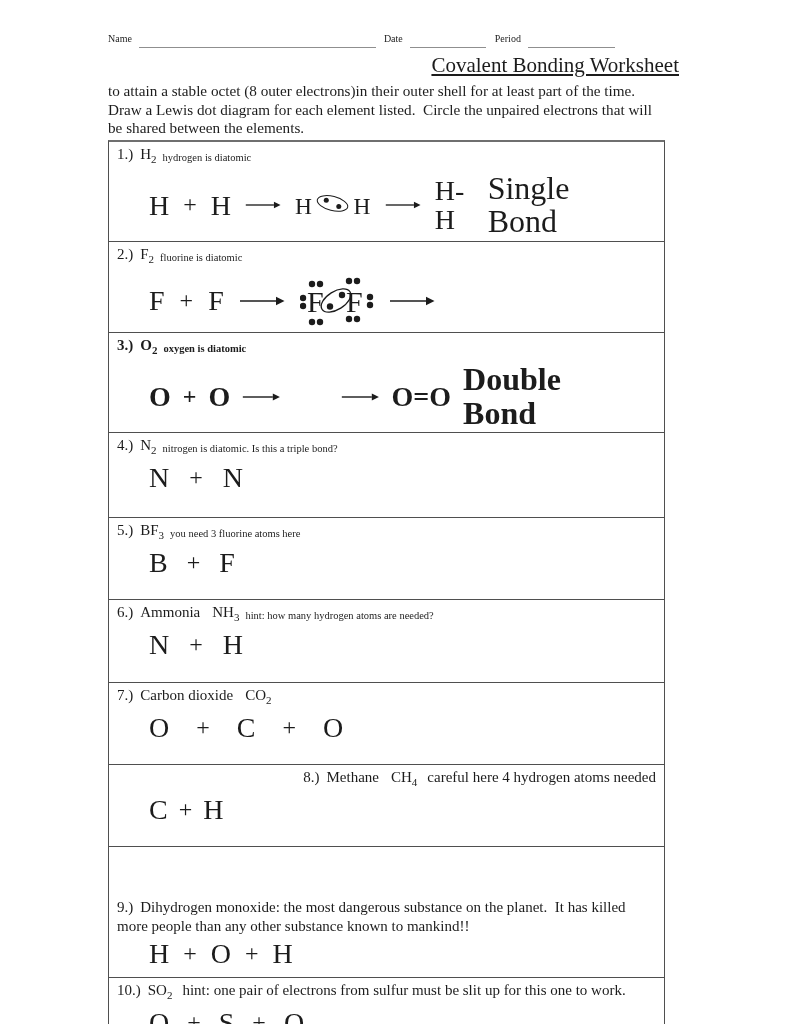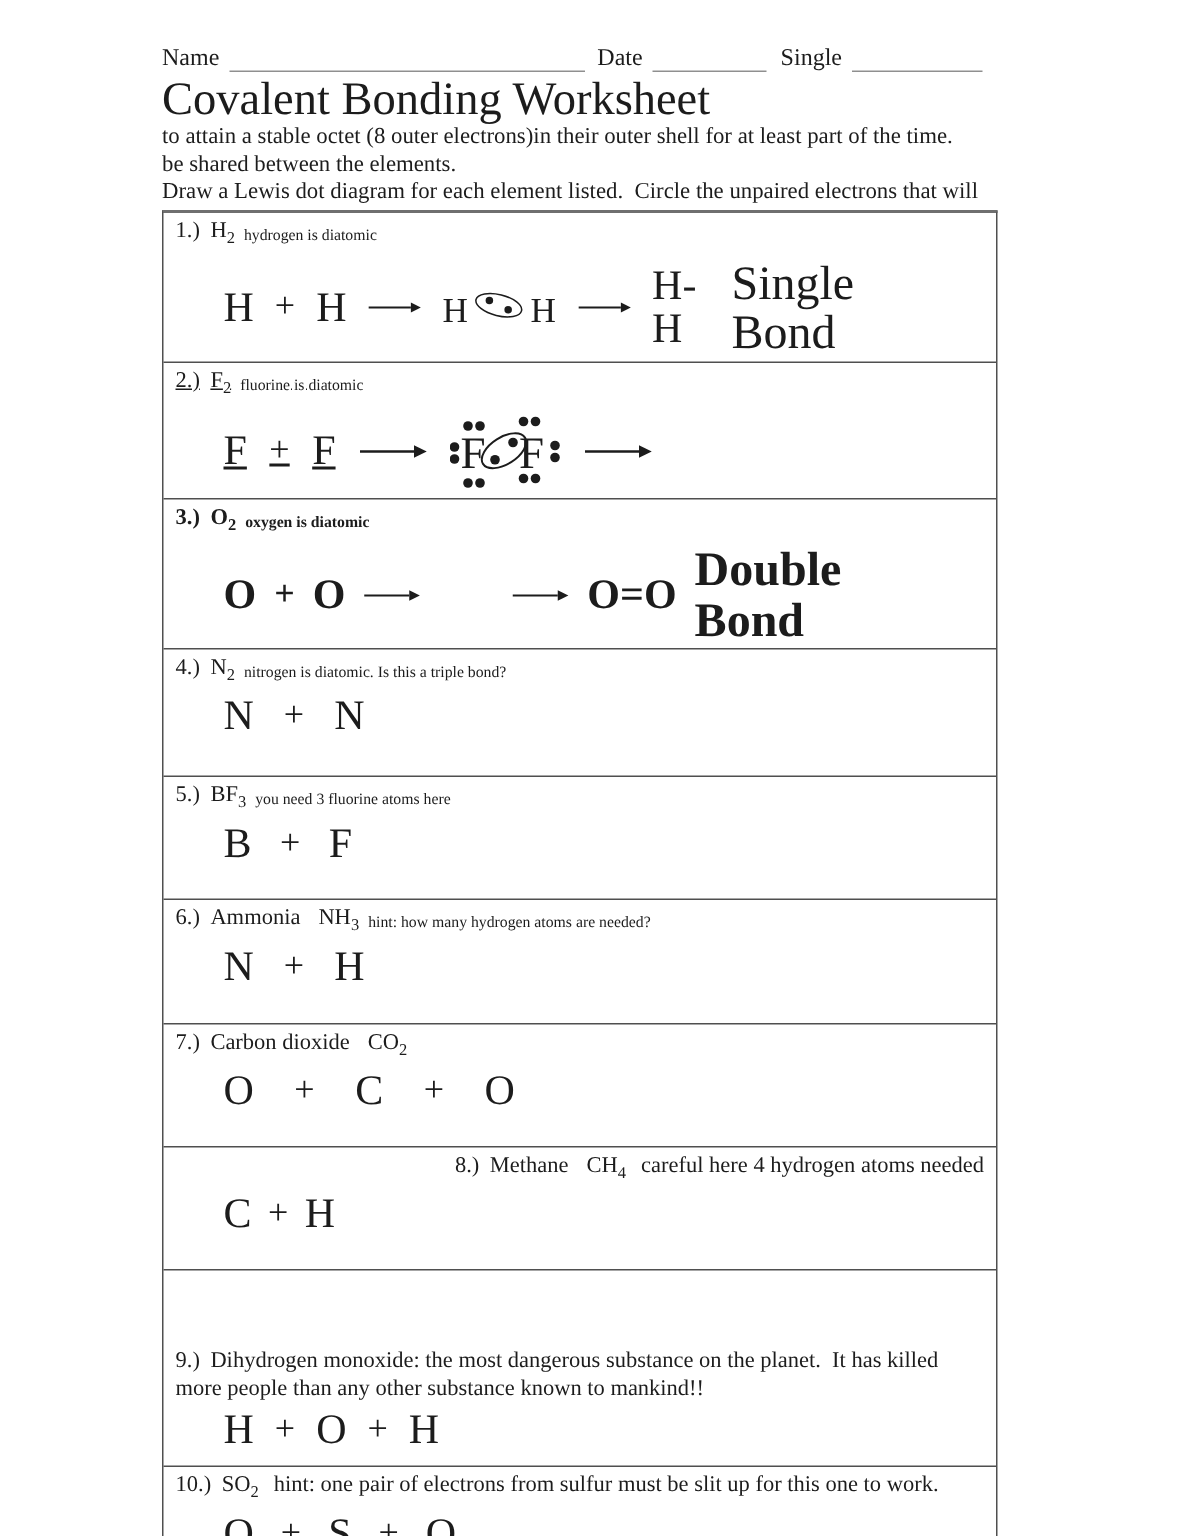--- a/index.html
+++ b/index.html
@@ -4,43 +4,43 @@
 <style>
   html,body{margin:0;padding:0;}
   body{
     width:791px;height:1024px;overflow:hidden;
     background:#ffffff;color:#1c1c1c;
     font-family:"Liberation Serif","DejaVu Serif",serif;
   }
   .page{padding:30px 112px 0 108px;}
 
   
-  .topline{display:flex;align-items:flex-end;font-size:16px;line-height:18px;}
+  .topline{display:flex;align-items:flex-end;font-size:10px;line-height:18px;}
   .topline .lbl{white-space:pre;}
   .blank{border-bottom:1.3px solid #8f8f8f;height:15px;display:inline-block;}
   .blank.name{width:237px;margin:0 8px 0 7px;}
   .blank.date{width:76px;margin:0 9px 0 7px;}
   .blank.period{width:87px;margin:0 0 0 7px;}
 
   
-  .title{font-size:31px;font-weight:normal;text-align:left;margin:3px 0 2px;line-height:29px;}
+  .title{font-size:21px;font-weight:normal;text-align:right;margin:3px 0 2px;line-height:29px;text-decoration:underline;}
   .intro{margin:0;}
   .intro-line{font-size:15.2px;line-height:18.6px;white-space:pre-wrap;}
 
   
   .ws-table{
     margin-top:2px;width:557px;box-sizing:border-box;
     border:1.5px solid #4f4f4f;
     border-top:2.5px solid #6f6f6f;
     border-bottom:3.5px solid #9b9b9b;
   }
   .row{box-sizing:border-box;padding:3px 8px 2px;border-bottom:1.4px solid #4f4f4f;}
   .row:last-child{border-bottom:none;}
   .row:nth-of-type(1){min-height:81px;}
-  .row:nth-of-type(2){min-height:85px;text-decoration:underline;}
+  .row:nth-of-type(2){min-height:85px;}
   .row:nth-of-type(3){min-height:78px;font-weight:bold;}
   .row:nth-of-type(4){min-height:85px;}
   .row:nth-of-type(5){min-height:82px;}
   .row:nth-of-type(6){min-height:83px;}
   .row:nth-of-type(7){min-height:82px;}
   .row:nth-of-type(8){min-height:82px;text-align:right;}
   .row:nth-of-type(9){min-height:83px;margin-top:48px;}
   .row:nth-of-type(10){min-height:88px;}
 
   .label-line{font-size:15px;line-height:19px;white-space:pre-wrap;}
@@ -62,30 +62,30 @@
 </head>
 <body>
 
 <div class="page">
 
   <div class="topline">
     <span class="lbl">Name</span>
     <span class="blank name"></span>
     <span class="lbl">Date</span>
     <span class="blank date"></span>
-    <span class="lbl">Single</span>
+    <span class="lbl">Period</span>
     <span class="blank period"></span>
   </div>
 
   <h1 class="title">Covalent Bonding Worksheet</h1>
 
   <div class="intro">
     <div class="intro-line">to attain a stable octet (8 outer electrons)in their outer shell for at least part of the time.</div>
+    <div class="intro-line">Draw a Lewis dot diagram for each element listed.  Circle the unpaired electrons that will</div>
     <div class="intro-line">be shared between the elements.</div>
-    <div class="intro-line">Draw a Lewis dot diagram for each element listed.  Circle the unpaired electrons that will</div>
   </div>
 
   <div class="ws-table" id="ws-table">
       <div class="row">
         <div class="label-line"><span class="num">1.)</span><span class="formula"><span class="base">H</span><sub>2</sub></span><span class="hint-small">hydrogen is diatomic</span></div>
         <div class="equation" style="gap: 14px;">
           <span class="el">H</span>
           <span class="plus">+</span>
           <span class="el">H</span>
           <svg width="46" height="12" viewBox="0 0 46 12" class="arrow-svg">

